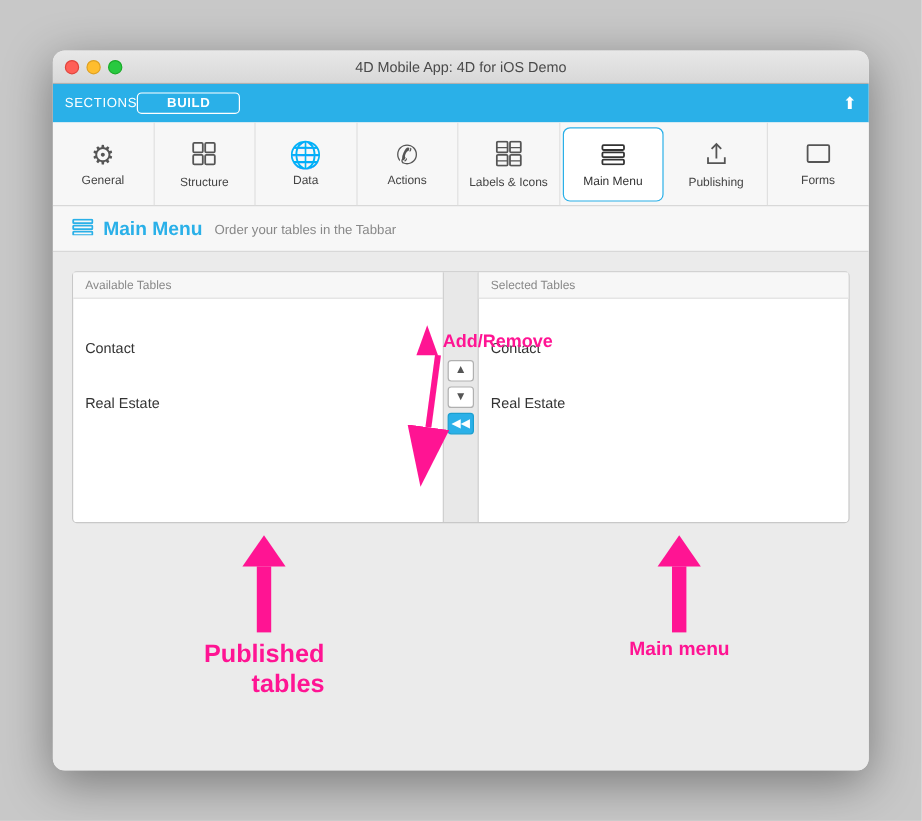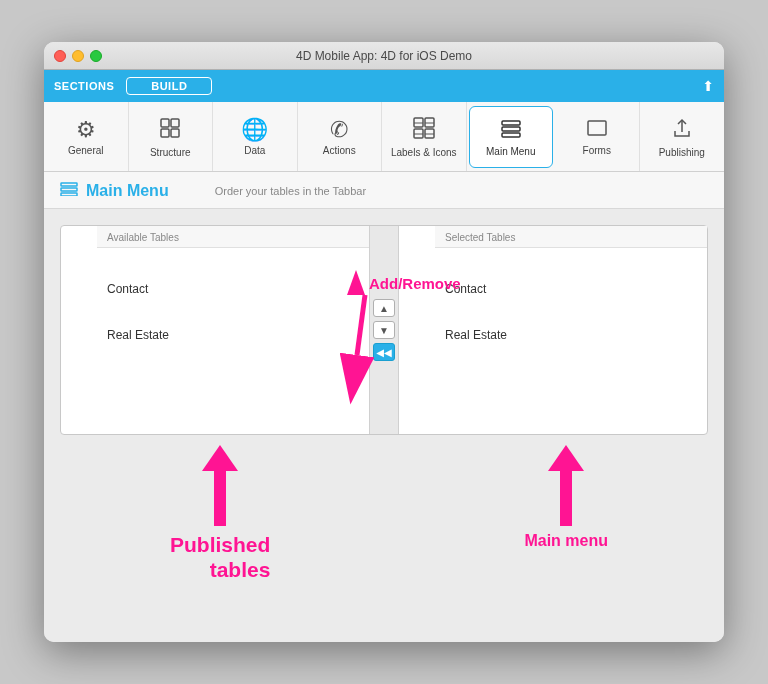--- a/index.html
+++ b/index.html
@@ -61,23 +61,23 @@
       background: #2ab0e8;
       height: 32px;
       display: flex;
       align-items: center;
       padding: 0 10px;
       flex-shrink: 0;
     }
     .sections-label {
       color: #fff;
       font-size: 11px;
-      font-weight: 700;
+      font-weight: 400;
       letter-spacing: 0.5px;
-      margin-right: 12px;
+      margin-right: 0;
     }
     .build-btn {
       background: #2ab0e8;
       border: 1.5px solid #fff;
       border-radius: 4px;
       color: #fff;
       font-size: 11px;
       font-weight: 700;
       padding: 2px 24px;
       cursor: pointer;
@@ -146,21 +146,20 @@
     }
     .content-header-title {
       font-size: 16px;
       font-weight: 600;
       color: #2ab0e8;
       margin-right: 10px;
     }
     .content-header-subtitle {
       font-size: 11px;
       color: #888;
-      margin-left: 36px;
     }
 
     
     .main-content {
       flex: 1;
       display: flex;
       flex-direction: column;
       background: #ebebeb;
       padding: 16px;
       position: relative;
@@ -175,21 +174,20 @@
       border: 1px solid #c8c8c8;
       border-radius: 4px;
       height: 220px;
       position: relative;
     }
 
     .table-panel {
       flex: 1;
       display: flex;
       flex-direction: column;
-      padding-left: 36px;
     }
     .table-panel-header {
       font-size: 10px;
       color: #888;
       padding: 6px 10px 4px;
       border-bottom: 1px solid #e0e0e0;
       background: #f7f7f7;
     }
     .table-panel-body {
       flex: 1;
@@ -299,35 +297,35 @@
         <svg width="22" height="18" viewBox="0 0 22 18" fill="none">
           <rect x="2" y="1" width="18" height="4" rx="1" stroke="#333" stroke-width="1.5" fill="none"></rect>
           <rect x="2" y="7" width="18" height="4" rx="1" stroke="#333" stroke-width="1.5" fill="none"></rect>
           <rect x="2" y="13" width="18" height="4" rx="1" stroke="#333" stroke-width="1.5" fill="none"></rect>
         </svg>
       </span>
       <span class="toolbar-label">Main Menu</span>
     </div>
     <div class="toolbar-item">
       <span class="toolbar-icon">
-        <svg width="22" height="18" viewBox="0 0 22 18" fill="none">
-          <rect x="2" y="2" width="18" height="14" rx="1" stroke="#555" stroke-width="1.5" fill="none"></rect>
-        </svg>
-      </span>
-      <span class="toolbar-label">Forms</span>
-    </div>
-    <div class="toolbar-item">
-      <span class="toolbar-icon">
         <svg width="22" height="22" viewBox="0 0 22 22" fill="none">
           <polyline points="4,14 4,19 18,19 18,14" stroke="#555" stroke-width="1.5" fill="none"></polyline>
           <line x1="11" y1="3" x2="11" y2="15" stroke="#555" stroke-width="1.5"></line>
           <polyline points="7,7 11,3 15,7" stroke="#555" stroke-width="1.5" fill="none"></polyline>
         </svg>
       </span>
       <span class="toolbar-label">Publishing</span>
+    </div>
+    <div class="toolbar-item">
+      <span class="toolbar-icon">
+        <svg width="22" height="18" viewBox="0 0 22 18" fill="none">
+          <rect x="2" y="2" width="18" height="14" rx="1" stroke="#555" stroke-width="1.5" fill="none"></rect>
+        </svg>
+      </span>
+      <span class="toolbar-label">Forms</span>
     </div>
   </div>
 
   <div class="content-header">
     <span class="content-header-icon">
       <svg width="18" height="14" viewBox="0 0 18 14" fill="none">
         <rect x="1" y="1" width="16" height="3" rx="0.5" stroke="#2ab0e8" stroke-width="1.5" fill="none"></rect>
         <rect x="1" y="6" width="16" height="3" rx="0.5" stroke="#2ab0e8" stroke-width="1.5" fill="none"></rect>
         <rect x="1" y="11" width="16" height="3" rx="0.5" stroke="#2ab0e8" stroke-width="1.5" fill="none"></rect>
       </svg>

